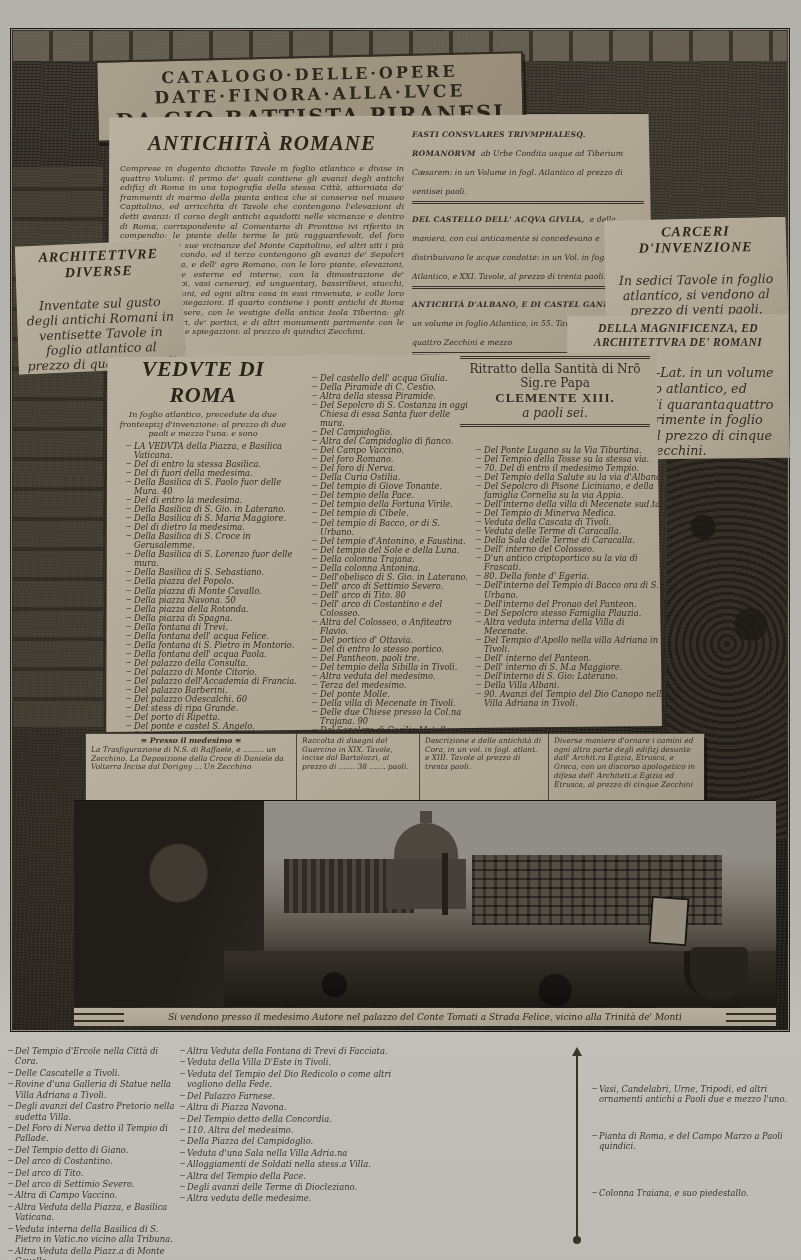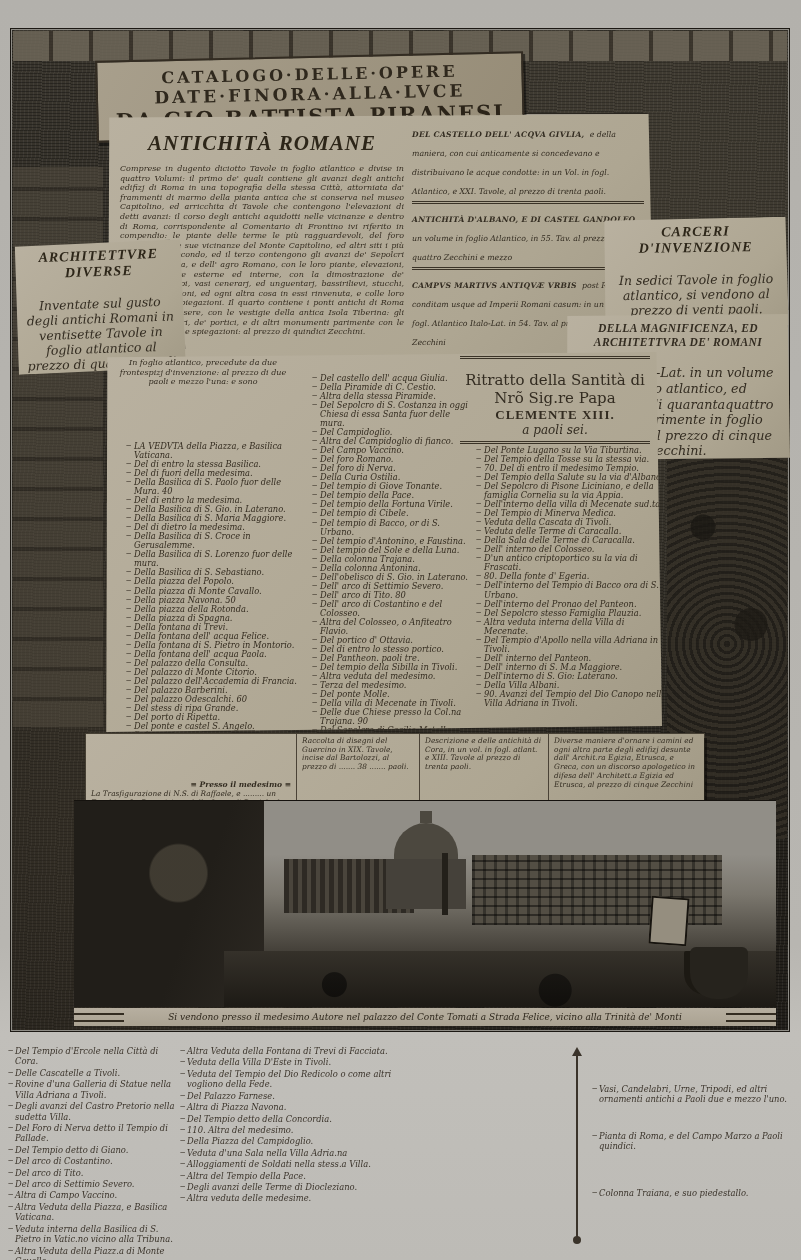--- a/index.html
+++ b/index.html
@@ -76,29 +76,29 @@
   .ved-title{font-style:italic;font-size:22px;letter-spacing:.5px;color:#2b2418;}
   .ved-intro{font-style:italic;font-size:8px;line-height:1.2;margin-top:2px;}
   .list{list-style:none;margin:14px;padding:0;font-style:italic;font-size:8.3px;line-height:1.09;color:#332b1f;}
   .list li{position:relative;padding-left:8px;}
   .list li::before{content:"‒";position:absolute;left:0;top:-1px;font-style:normal;color:#3c342a;}
   .col1{position:absolute;left:8px;top:76px;width:182px;}
   .col2{position:absolute;left:194px;top:8px;width:158px;}
   .col3{position:absolute;left:358px;top:80px;width:194px;}
   .ritratto{position:absolute;left:356px;top:4px;width:190px;text-align:center;
     border-top:3px double #3a3327;border-bottom:3px double #3a3327;padding:3px 0 4px;}
-  .rit1{font-size:15px;margin-top:9px;}
+  .rit1{font-size:12px;}
   .rit2{font-family:"Liberation Serif",serif;font-weight:700;font-size:13px;letter-spacing:1px;}
   .rit3{font-style:italic;font-size:12px;}
 
   
   .mid-strip{left:86px;top:734px;width:618px;height:68px;display:flex;}
   .mid-block{font-style:italic;font-size:7.4px;line-height:1.18;padding:3px 5px;border-right:1px solid #4a4236;}
   .mid-block:last-child{border-right:none;}
-  .mid-head{text-align:right;font-weight:700;font-size:7.6px;margin-top:44px;}
+  .mid-head{text-align:center;font-weight:700;font-size:7.6px;}
   .mb1{width:200px;} .mb2{width:112px;} .mb3{width:118px;} .mb4{flex:1;}
 
   
   .vista{position:absolute;left:74px;top:800px;width:702px;height:206px;overflow:hidden;
     border-top:1px solid #15120e;
     background:linear-gradient(#918e87 0 26%,#7b776e 45%,#5a564e 62%,#3a362f 78%,#26231e 100%);}
   .v-colL{position:absolute;left:210px;top:58px;width:130px;height:54px;
     background:repeating-linear-gradient(90deg,#2e2a24 0 5px,#4a453c 5px 9px);}
   .v-colR{position:absolute;left:398px;top:54px;width:250px;height:70px;
     background:
@@ -165,20 +165,24 @@
     <div class="t3">DA GIO·BATTISTA PIRANESI</div>
   </div>
 
   <div class="sheet rough sheet-main">
     <div class="ant-col">
       <h2 class="ant-head">ANTICHITÀ ROMANE</h2>
       <p class="ant-body">Comprese in dugento diciotto Tavole in foglio atlantico e divise in quattro Volumi: il primo de' quali contiene gli avanzi degli antichi edifizj di Roma in una topografia della stessa Città, attorniata da' frammenti di marmo della pianta antica che si conserva nel museo Capitolino, ed arricchita di Tavole che contengono l'elevazioni di detti avanzi: il corso degli antichi aquidotti nelle vicinanze e dentro di Roma, corrispondente al Comentario di Frontino ivi riferito in compendio: le piante delle terme le più ragguardevoli, del foro Romano con le sue vicinanze del Monte Capitolino, ed altri siti i più nominati. Il secondo, ed il terzo contengono gli avanzi de' Sepolcri antichi di Roma, e dell' agro Romano, con le loro piante, elevazioni, sezioni, vedute esterne ed interne, con la dimostrazione de' Sarcofagi, ceppi, vasi cenerarj, ed unguentarj, bassirilievi, stucchi, musaici, iscrizioni, ed ogni altra cosa in essi rinvenuta, e colle loro indicazioni e spiegazioni. Il quarto contiene i ponti antichi di Roma che sono in essere, con le vestigie della antica Isola Tiberina: gli avanzi de' teatri, de' portici, e di altri monumenti parimente con le loro indicazioni e spiegazioni: al prezzo di quindici Zecchini.</p>
     </div>
     <div class="rc-col">
 
+        <div class="rc-entry">
+          <span class="rc-lead">FASTI CONSVLARES TRIVMPHALESQ. ROMANORVM</span>
+          <span class="rc-rest">ab Urbe Condita usque ad Tiberium Cæsarem: in un Volume in fogl. Atlantico al prezzo di ventisei paoli.</span>
+        </div>
 
         <div class="rc-entry">
           <span class="rc-lead">DEL CASTELLO DELL' ACQVA GIVLIA,</span>
           <span class="rc-rest">e della maniera, con cui anticamente si concedevano e distribuivano le acque condotte: in un Vol. in fogl. Atlantico, e XXI. Tavole, al prezzo di trenta paoli.</span>
         </div>
 
         <div class="rc-entry">
           <span class="rc-lead">ANTICHITÀ D'ALBANO, E DI CASTEL GANDOLFO</span>
           <span class="rc-rest">un volume in foglio Atlantico, in 55. Tav. al prezzo di quattro Zecchini e mezzo</span>
         </div>
@@ -208,20 +212,21 @@
   </div>
 
   <div class="sheet rough sheet-magnif">
     <h3 class="magnif-head">DELLA MAGNIFICENZA, ED ARCHITETTVRA DE' ROMANI</h3>
     <p class="magnif-body">Opera Italo-Lat. in un volume in foglio atlantico, ed arricchita di quarantaquattro Tavole parimente in foglio atlantico: al prezzo di cinque zecchini.</p>
 
   </div>
 
   <div class="sheet rough sheet-vedute">
     <div class="ved-head">
+      <h2 class="ved-title">VEDVTE DI ROMA</h2>
       <div class="ved-intro">In foglio atlantico, precedute da due frontespizj d'invenzione: al prezzo di due paoli e mezzo l'una: e sono</div>
     </div>
     <ul class="list col1">
 
     <li>LA VEDVTA della Piazza, e Basilica Vaticana.</li>
         <li>Del di entro la stessa Basilica.</li>
         <li>Del di fuori della medesima.</li>
         <li>Della Basilica di S. Paolo fuor delle Mura. 40</li>
         <li>Del di entro la medesima.</li>
         <li>Della Basilica di S. Gio. in Laterano.</li>

